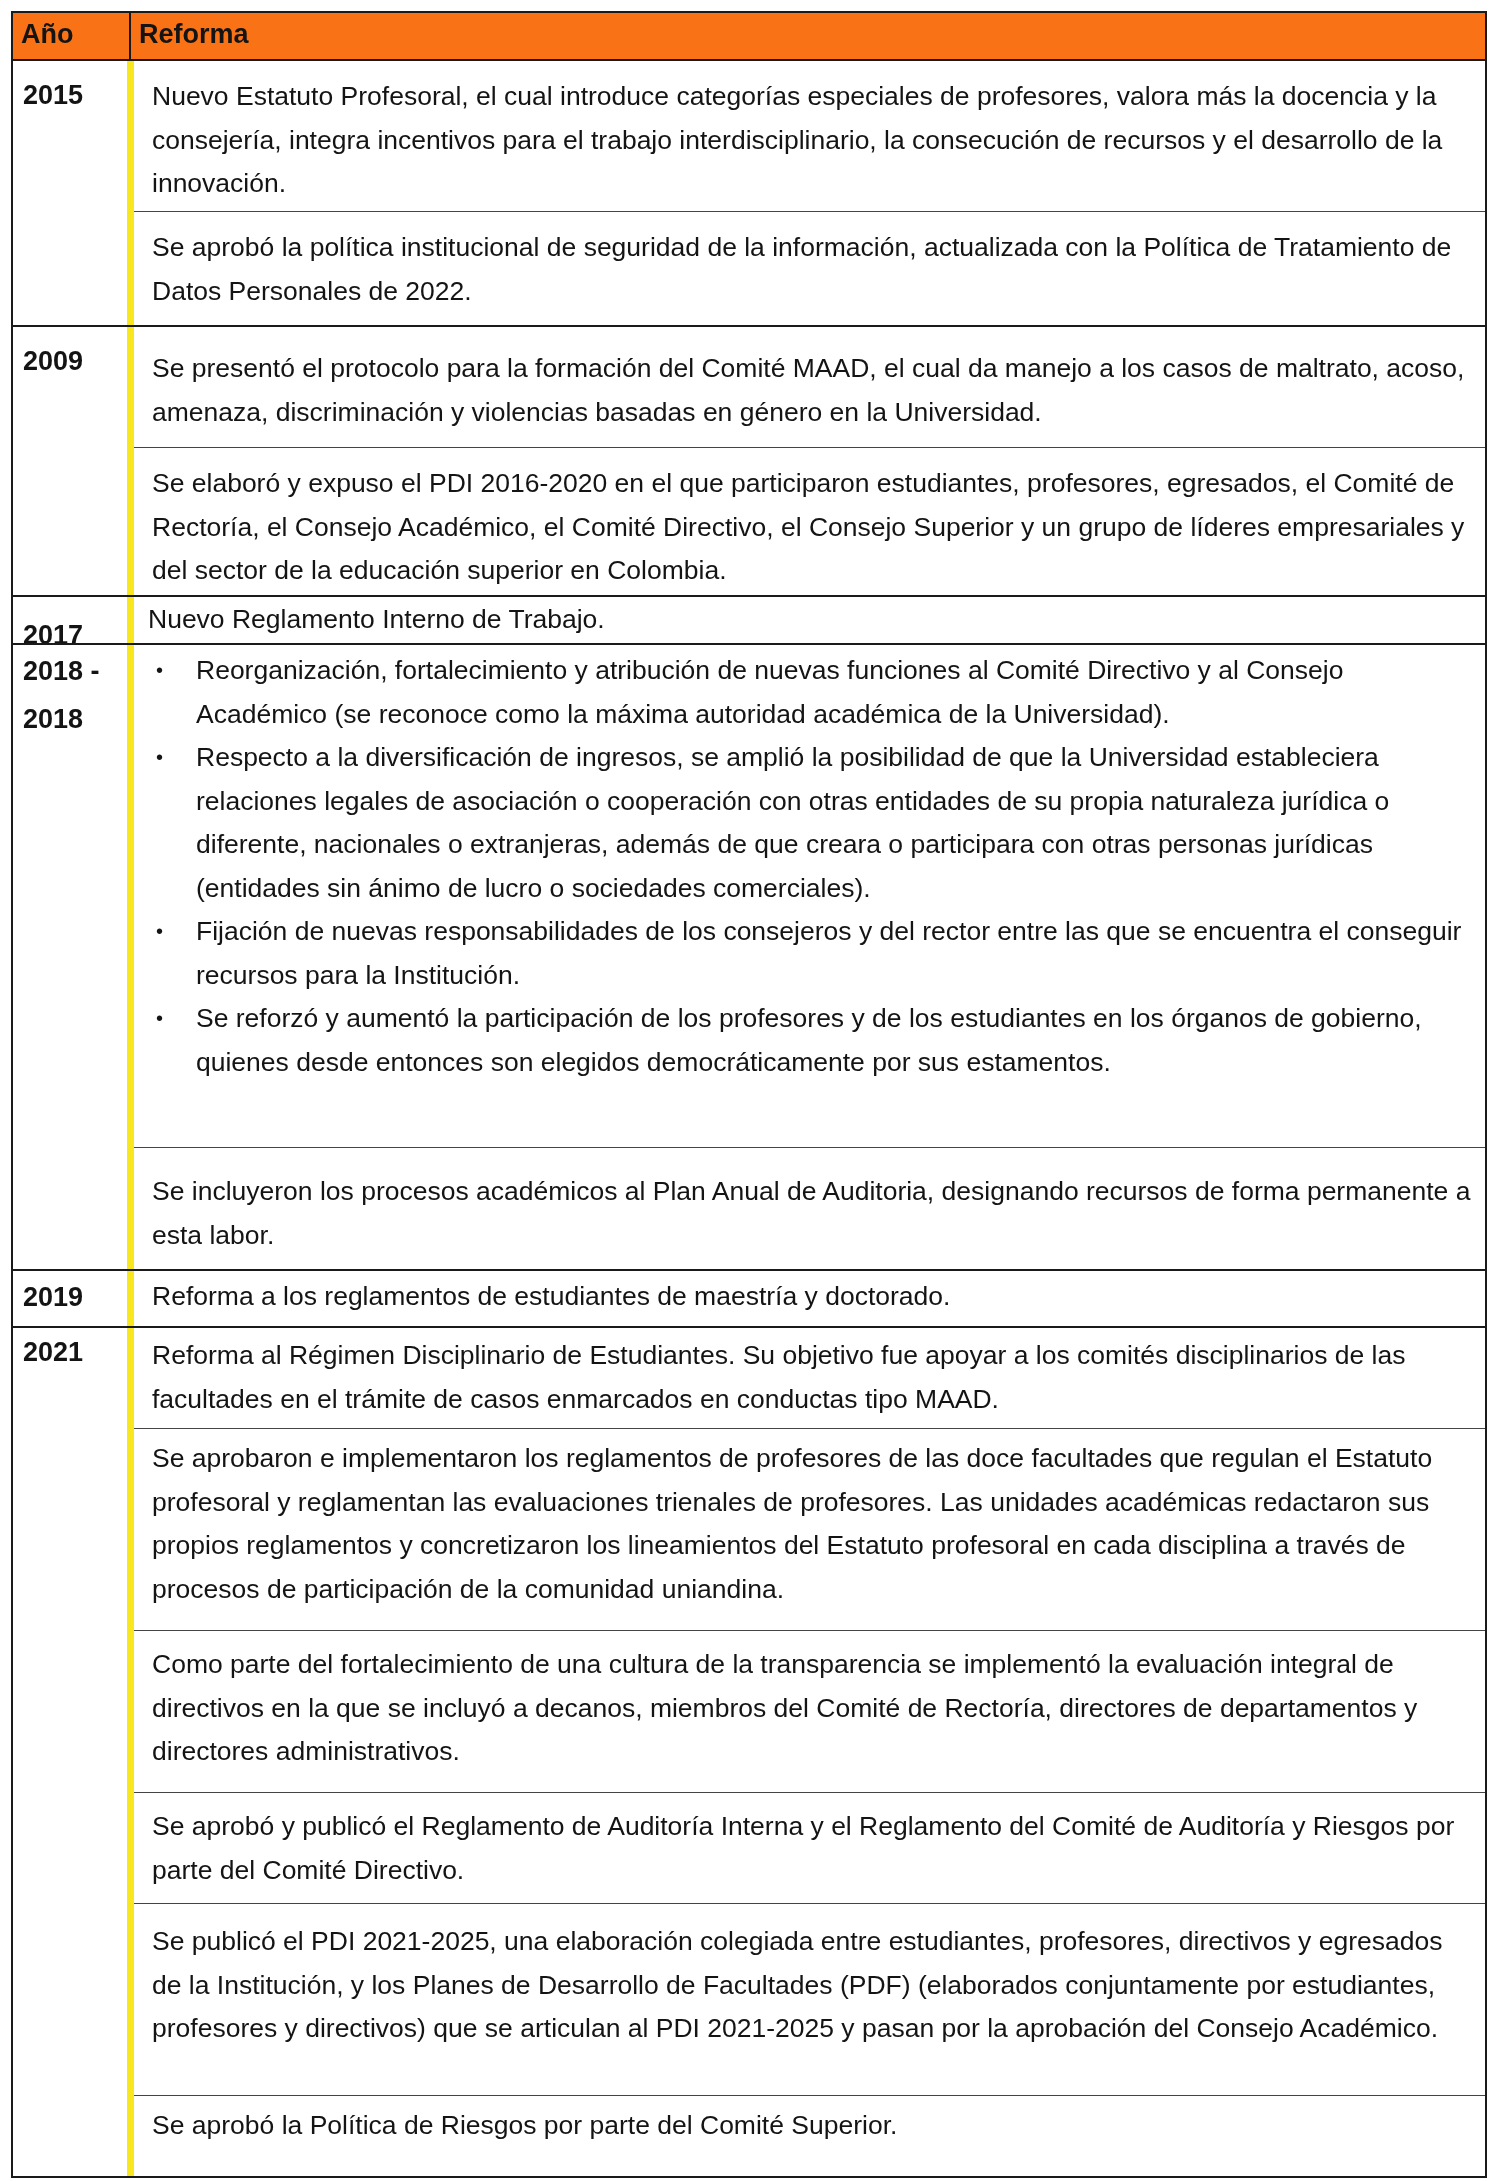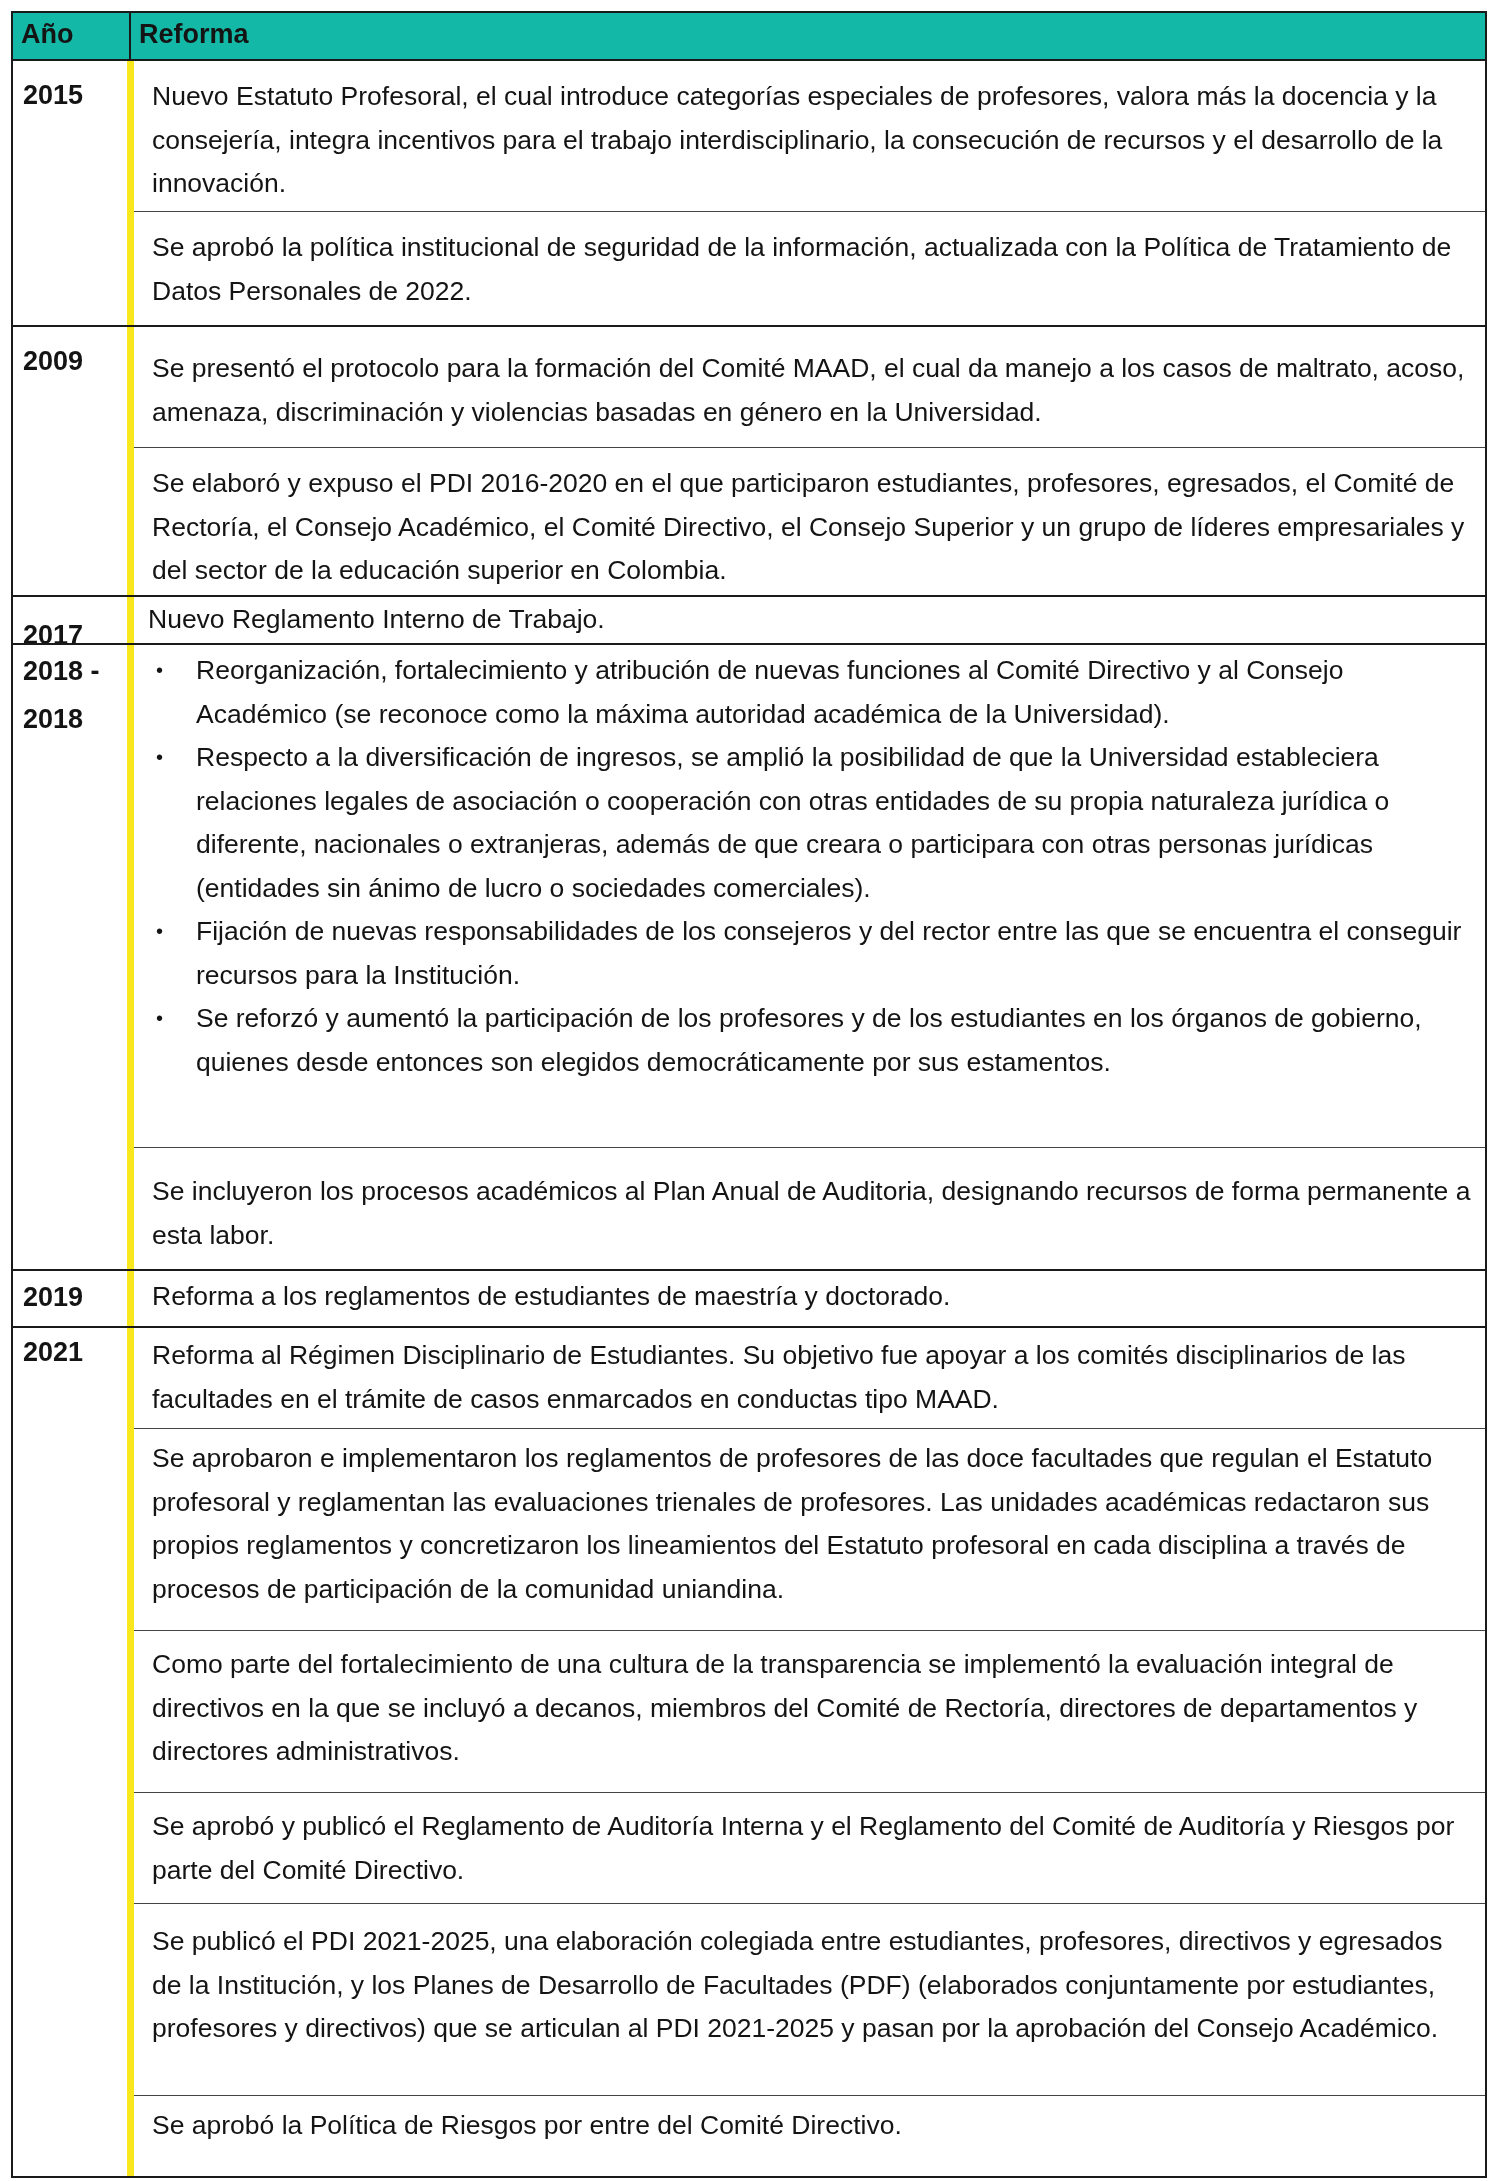--- a/index.html
+++ b/index.html
@@ -1,18 +1,18 @@
 <!DOCTYPE html>
 <html><head>
 <meta charset="utf-8">
 <style>
   html, body { margin:0; padding:0; background:#ffffff; }
   body { width:1500px; height:2181px; position:relative; font-family:"Liberation Sans", sans-serif; color:#141414; }
   #tbl { position:absolute; left:11px; top:11px; width:1476px; border:2px solid #1a1a1a; box-sizing:border-box; }
-  .hdr { display:flex; height:46px; background:#14b8a6; border-bottom:0; }
+  .hdr { display:flex; height:46px; background:#f97316; border-bottom:0; }
   .hdr .c-year { width:118px; border-right:2px solid #1a1a1a; box-sizing:border-box; font-weight:bold; font-size:27px; padding:6px 0 0 8px; }
   .hdr .c-ref { flex:1; font-weight:bold; font-size:27px; padding:6px 0 0 8px; }
   .row { display:flex; border-top:2px solid #1a1a1a; position:relative; }
   .row:first-of-type { border-top:0; }
   .yr { width:114px; box-sizing:border-box; font-weight:bold; font-size:27px; padding:10px 0 0 10px; line-height:48px; }
   .stripe { width:7px; background:#f8e71c; flex:none; }
   .cells { flex:1; }
   .cell { font-size:26.5px; line-height:43.5px; padding:14px 14px 14px 18px; border-top:1.5px solid #444; }
   .cell:first-child { border-top:0; }
   .cell p { margin:0; }
@@ -84,16 +84,16 @@
 
   <div class="row" style="height:848px;">
     <div class="yr" style="padding-top:0;">2021</div>
     <div class="stripe"></div>
     <div class="cells">
       <div class="cell" style="height:100px;box-sizing:border-box;padding-top:6px;">Reforma al Régimen Disciplinario de Estudiantes. Su objetivo fue apoyar a los comités disciplinarios de las facultades en el trámite de casos enmarcados en conductas tipo MAAD.</div>
       <div class="cell" style="height:202px;box-sizing:border-box;padding-top:8px;">Se aprobaron e implementaron los reglamentos de profesores de las doce facultades que regulan el Estatuto profesoral y reglamentan las evaluaciones trienales de profesores. Las unidades académicas redactaron sus propios reglamentos y concretizaron los lineamientos del Estatuto profesoral en cada disciplina a través de procesos de participación de la comunidad uniandina.</div>
       <div class="cell" style="height:162px;box-sizing:border-box;padding-top:12px;">Como parte del fortalecimiento de una cultura de la transparencia se implementó la evaluación integral de directivos en la que se incluyó a decanos, miembros del Comité de Rectoría, directores de departamentos y directores administrativos.</div>
       <div class="cell" style="height:111px;box-sizing:border-box;padding-top:12px;">Se aprobó y publicó el Reglamento de Auditoría Interna y el Reglamento del Comité de Auditoría y Riesgos por parte del Comité Directivo.</div>
       <div class="cell" style="height:192px;box-sizing:border-box;padding-top:16px;">Se publicó el PDI 2021-2025, una elaboración colegiada entre estudiantes, profesores, directivos y egresados de la Institución, y los Planes de Desarrollo de Facultades (PDF) (elaborados conjuntamente por estudiantes, profesores y directivos) que se articulan al PDI 2021-2025 y pasan por la aprobación del Consejo Académico.</div>
-      <div class="cell" style="padding-top:8px;">Se aprobó la Política de Riesgos por entre del Comité Directivo.</div>
+      <div class="cell" style="padding-top:8px;">Se aprobó la Política de Riesgos por parte del Comité Superior.</div>
     </div>
   </div>
 </div>
 
 </body></html>

